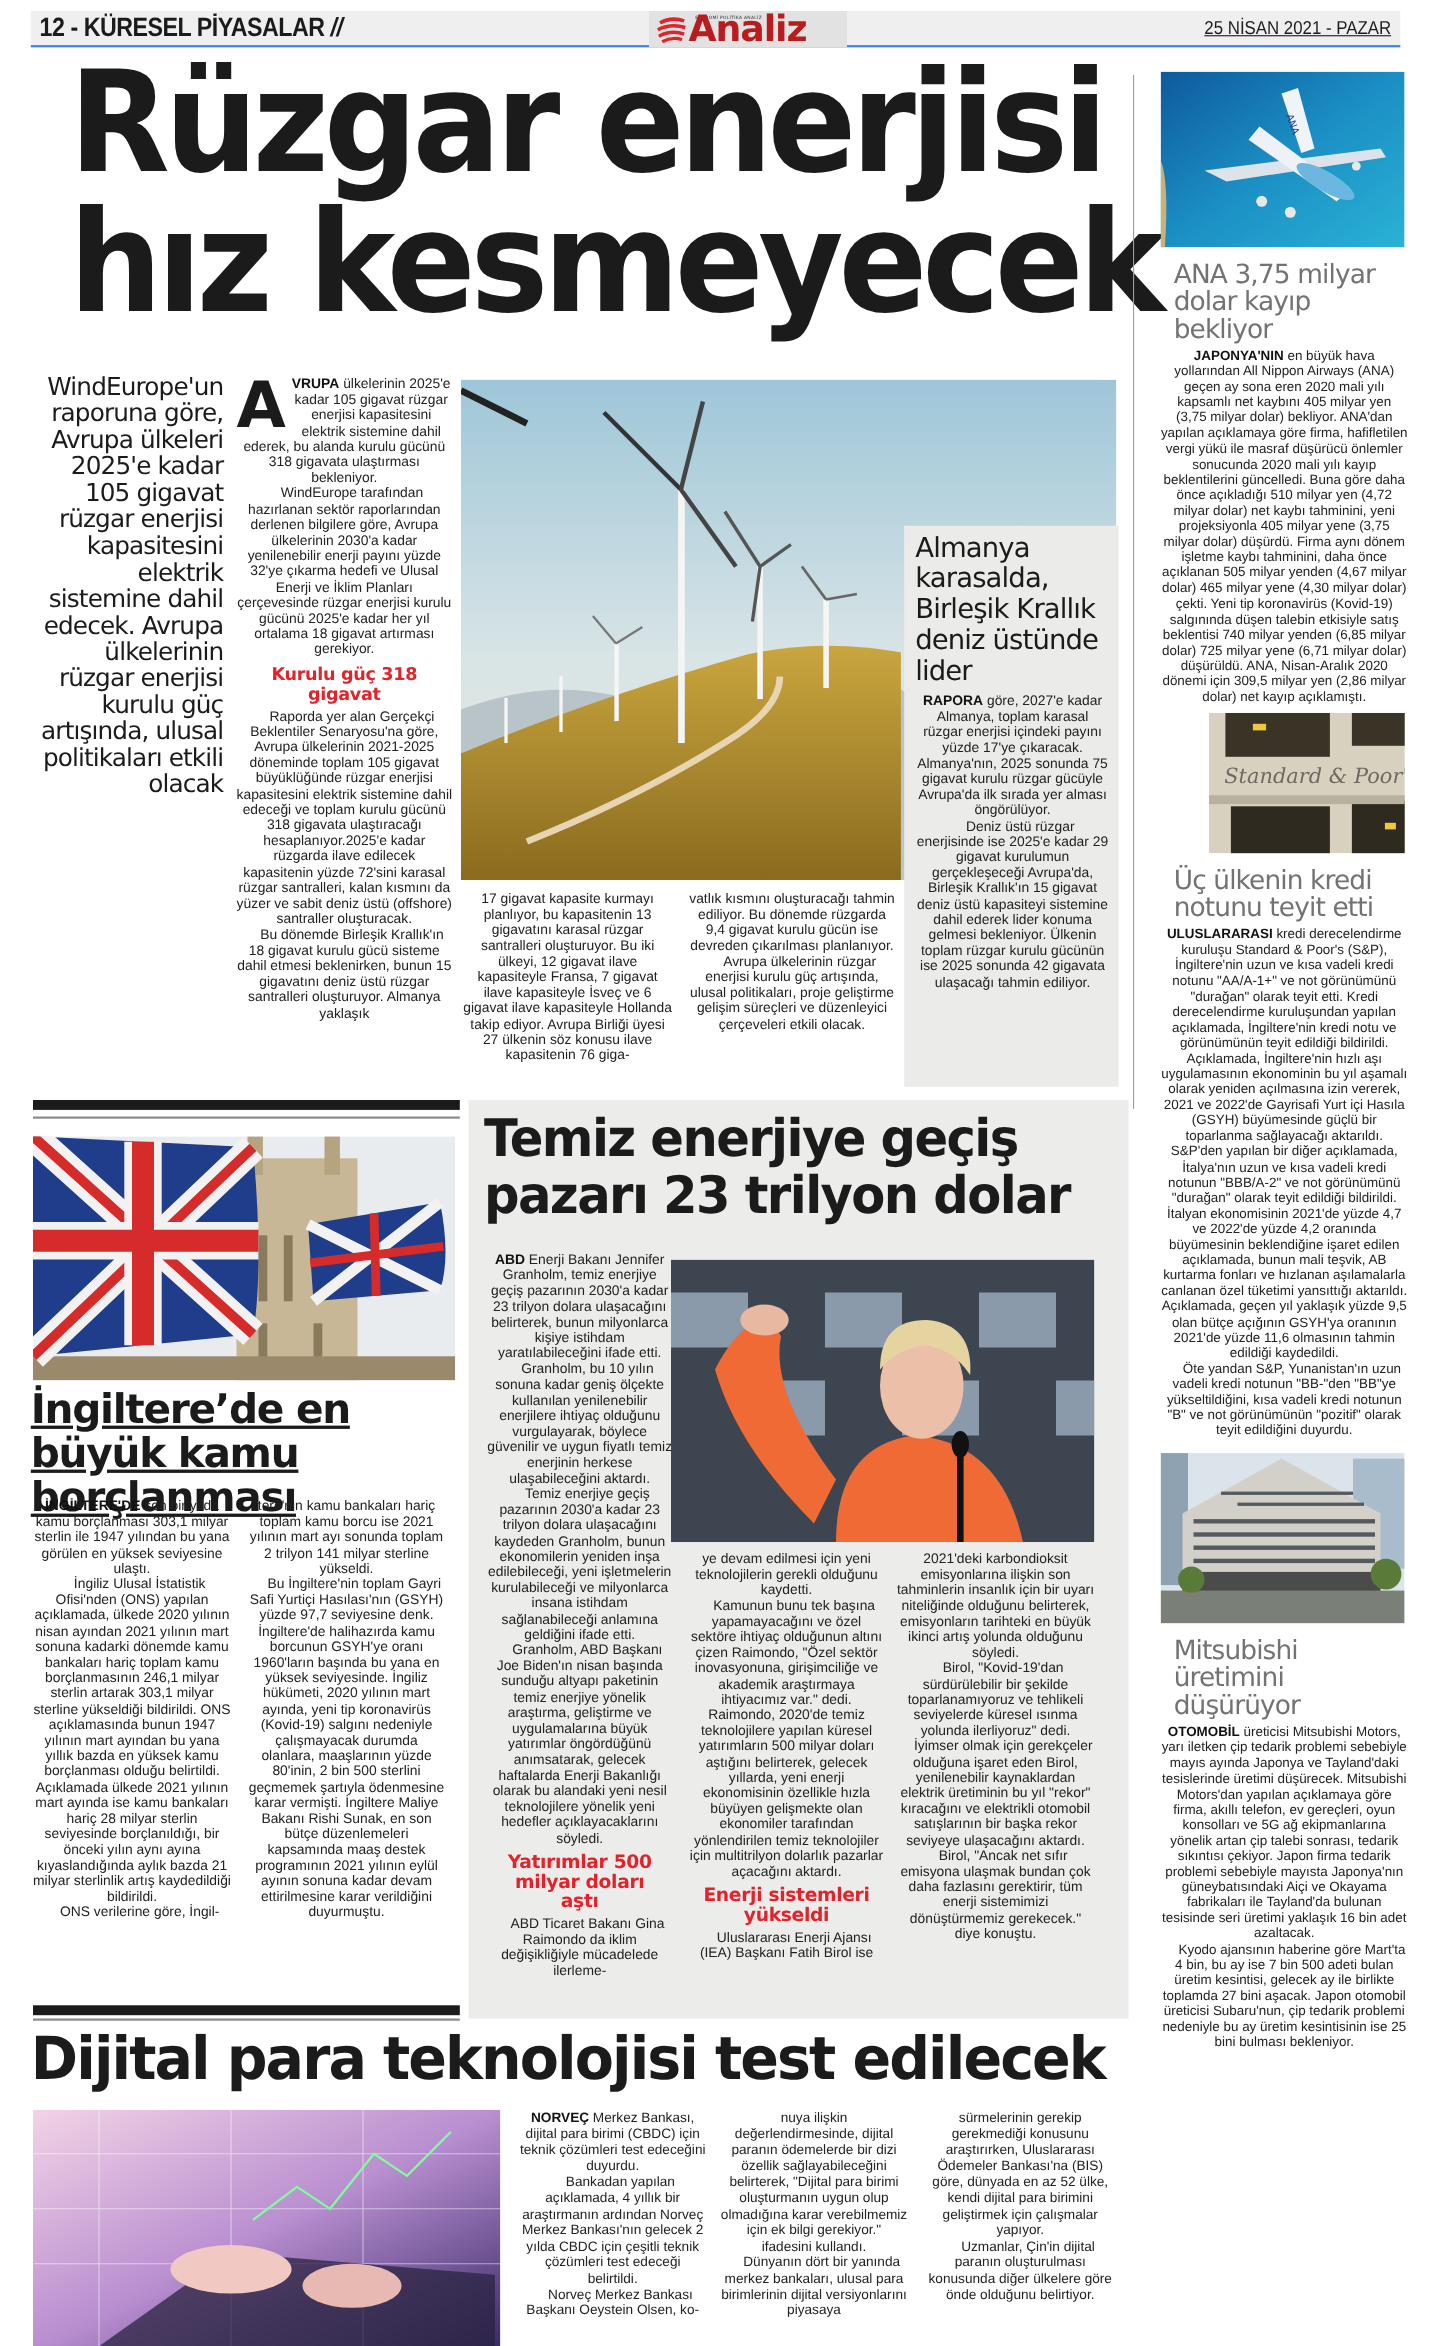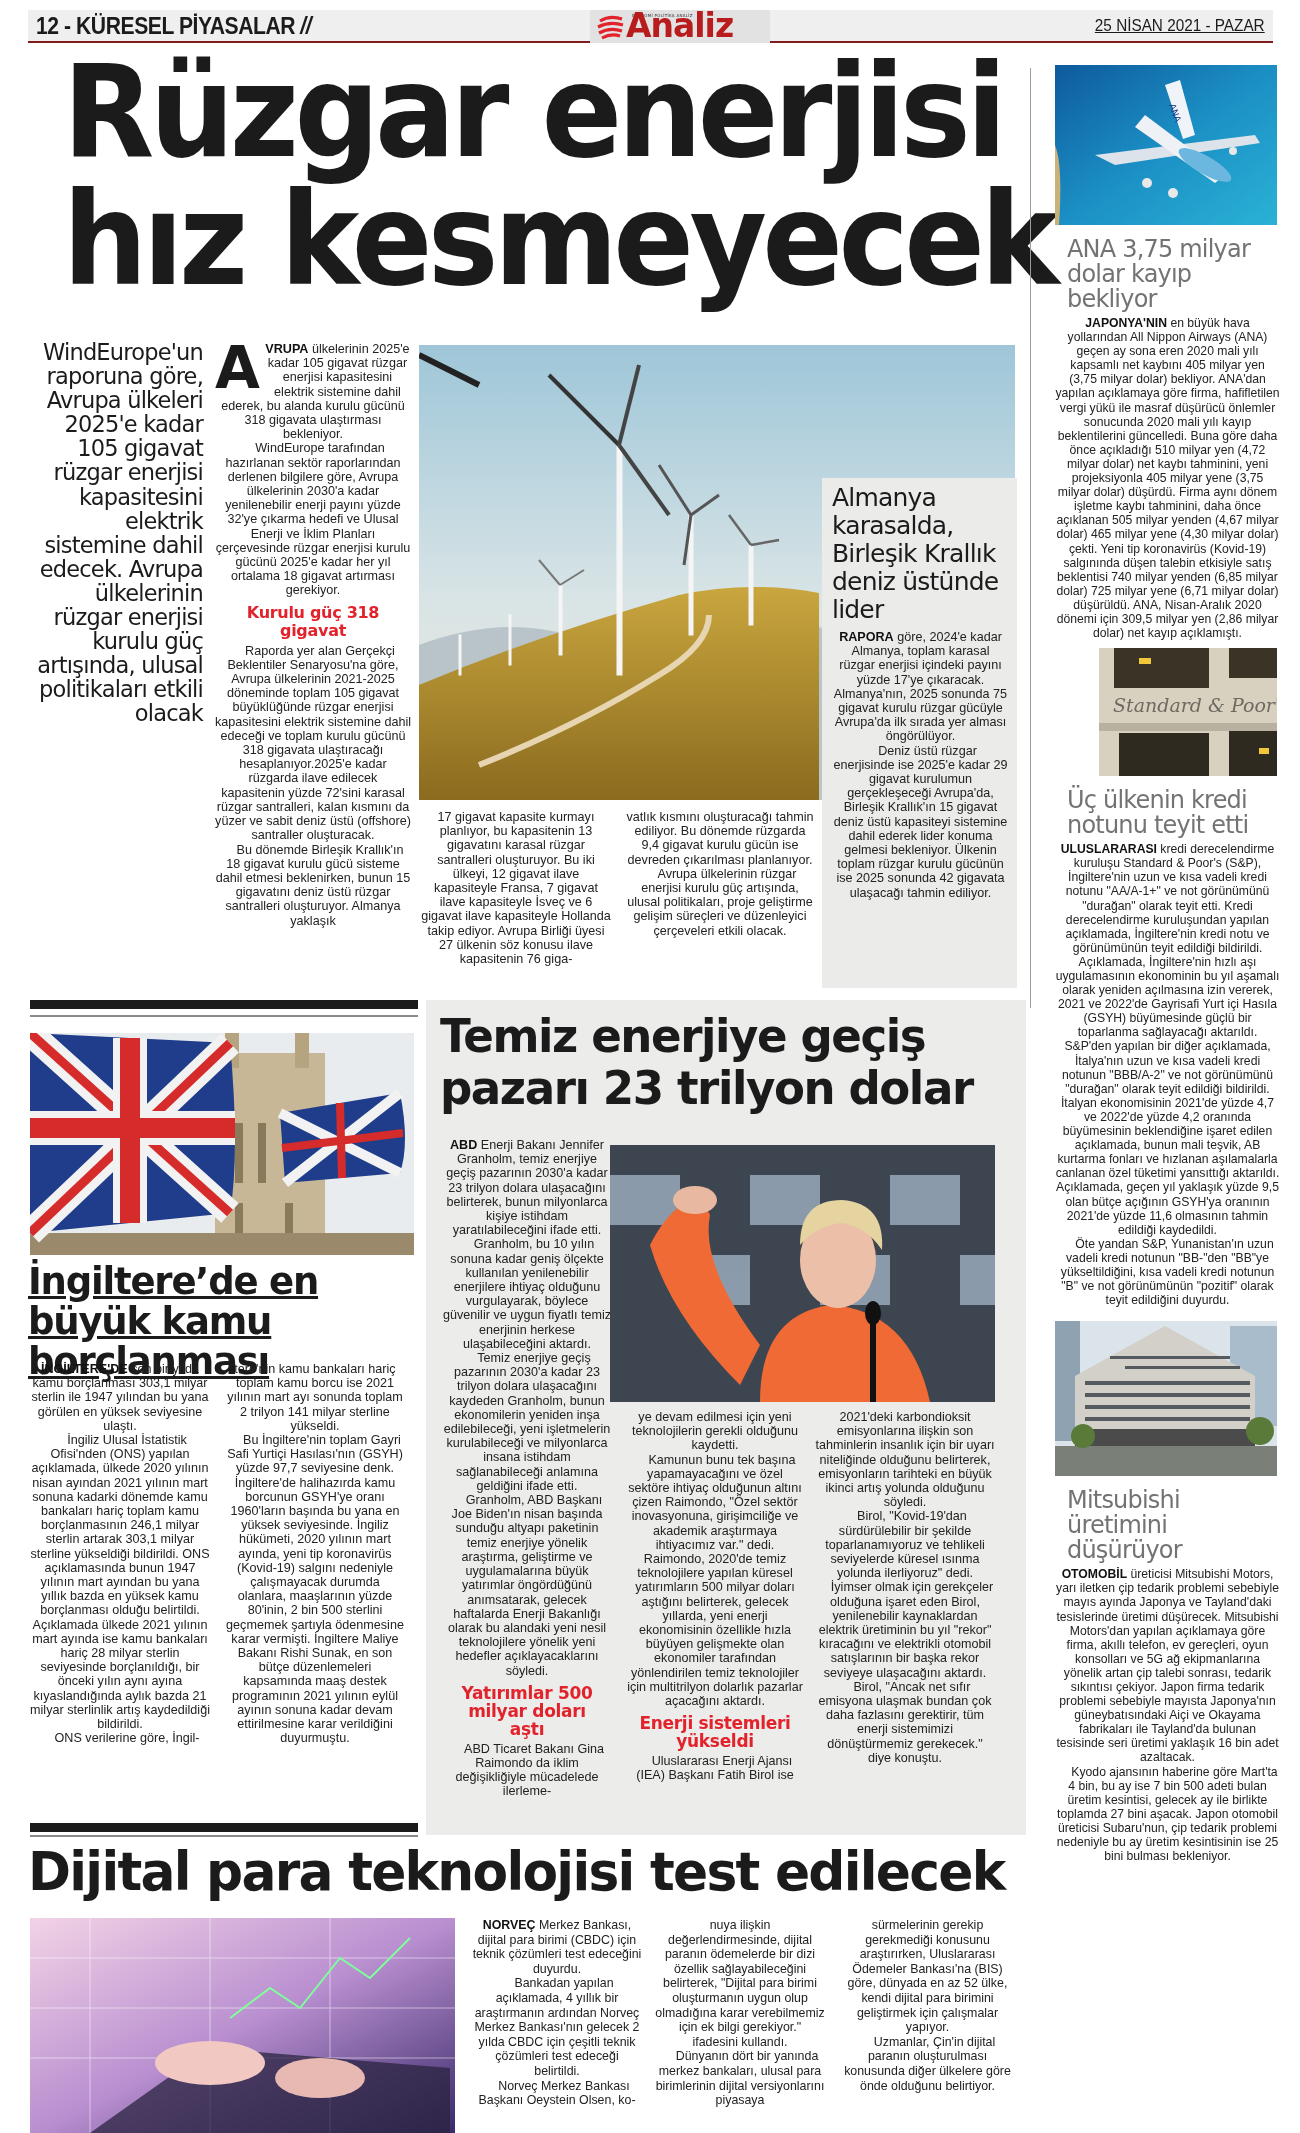--- a/index.html
+++ b/index.html
@@ -7,21 +7,21 @@
   body { position: relative; font-family: "DejaVu Sans", sans-serif; color: #1a1a1a; }
   .abs { position: absolute; }
   .body-text { font-family: "Liberation Sans", sans-serif; font-size: 12.6px; line-height: 14.2px; color: #222; text-align: center; hyphens: manual; }
   .body-text p { text-indent: 14px; }
   .body-text p.first { text-indent: 0; }
   .lead { font-weight: bold; color: #111; }
   .sub-red { font-family: "DejaVu Sans", sans-serif; font-weight: bold; color: #e3232b; font-size: 16px; line-height: 18px; margin: 6px 12px 4px; letter-spacing: -0.3px; }
   .sub-red.big { font-size: 17px; line-height: 18px; }
 
   
-  #header { left: 28px; top: 10px; width: 1245px; height: 33px; background: #efefef; border-bottom: 2px solid #7f1d1d; }
+  #header { left: 28px; top: 10px; width: 1245px; height: 33px; background: #efefef; border-bottom: 2px solid #3b82f6; }
   #section-label { left: 8px; top: 2px; font-family: "Liberation Sans", sans-serif; font-size: 24px; font-weight: bold; color: #1b1b1b; letter-spacing: -0.5px; transform: scaleX(0.88); transform-origin: left; white-space: nowrap; }
   #section-slashes { font-style: italic; font-weight: 900; margin-left: 6px; }
   #logo { left: 562px; top: 0px; width: 180px; height: 33px; background: #e2e2e2; }
   #logo-mark { left: 6px; top: 3px; width: 30px; height: 28px; }
   #logo-text { left: 36px; top: -4px; font-family: "DejaVu Sans", sans-serif; font-weight: 900; color: #b91c1c; font-size: 33px; letter-spacing: -1px; }
   #logo-tag { left: 42px; top: 3px; font-size: 4px; color: #333; letter-spacing: 0.3px; white-space: nowrap; }
   #issue-date { right: 8px; top: 6px; font-family: "Liberation Sans", sans-serif; font-size: 17px; text-decoration: underline; color: #1b1b1b; transform: scaleX(0.9); transform-origin: right; white-space: nowrap; }
 
   
   #headline { left: 28px; top: 48px; width: 990px; font-family: "DejaVu Sans", sans-serif; font-weight: 900; font-size: 128px; line-height: 128px; color: #1b1b1b; letter-spacing: -5px; text-align: center; }
@@ -149,21 +149,21 @@
       <rect x="90" y="270" width="2" height="50"></rect>
       <rect x="40" y="290" width="2" height="40"></rect>
     </g>
     <line x1="0" y1="10" x2="60" y2="40" stroke="#222" stroke-width="6"></line>
   </svg>
 </div>
 
 <div id="almanya-box" class="abs">
   <div id="almanya-title">Almanya karasalda, Birleşik Krallık deniz üstünde lider</div>
   <div class="body-text">
-    <p class="first"><span class="lead">RAPORA</span><span> göre, 2024'e kadar Almanya, toplam karasal rüzgar enerjisi içindeki payını yüzde 17'ye çıkaracak. Almanya'nın, 2025 sonunda 75 gigavat kurulu rüzgar gücüyle Avrupa'da ilk sırada yer alması öngörülüyor.</span></p>
+    <p class="first"><span class="lead">RAPORA</span><span> göre, 2027'e kadar Almanya, toplam karasal rüzgar enerjisi içindeki payını yüzde 17'ye çıkaracak. Almanya'nın, 2025 sonunda 75 gigavat kurulu rüzgar gücüyle Avrupa'da ilk sırada yer alması öngörülüyor.</span></p>
     <p>Deniz üstü rüzgar enerjisinde ise 2025'e kadar 29 gigavat kurulumun gerçekleşeceği Avrupa'da, Birleşik Krallık'ın 15 gigavat deniz üstü kapasiteyi sistemine dahil ederek lider konuma gelmesi bekleniyor. Ülkenin toplam rüzgar kurulu gücünün ise 2025 sonunda 42 gigavata ulaşacağı tahmin ediliyor.</p>
   </div>
 </div>
 
 <div id="col2" class="abs body-text">
   <p class="first">17 gigavat kapasite kurmayı planlıyor, bu kapasitenin 13 gigavatını karasal rüzgar santralleri oluşturuyor. Bu iki ülkeyi, 12 gigavat ilave kapasiteyle Fransa, 7 gigavat ilave kapasiteyle İsveç ve 6 gigavat ilave kapasiteyle Hollanda takip ediyor. Avrupa Birliği üyesi 27 ülkenin söz konusu ilave kapasitenin 76 giga-</p>
 </div>
 <div id="col3" class="abs body-text">
   <p class="first">vatlık kısmını oluşturacağı tahmin ediliyor. Bu dönemde rüzgarda 9,4 gigavat kurulu gücün ise devreden çıkarılması planlanıyor.</p>
   <p>Avrupa ülkelerinin rüzgar enerjisi kurulu güç artışında, ulusal politikaları, proje geliştirme gelişim süreçleri ve düzenleyici çerçeveleri etkili olacak.</p>

